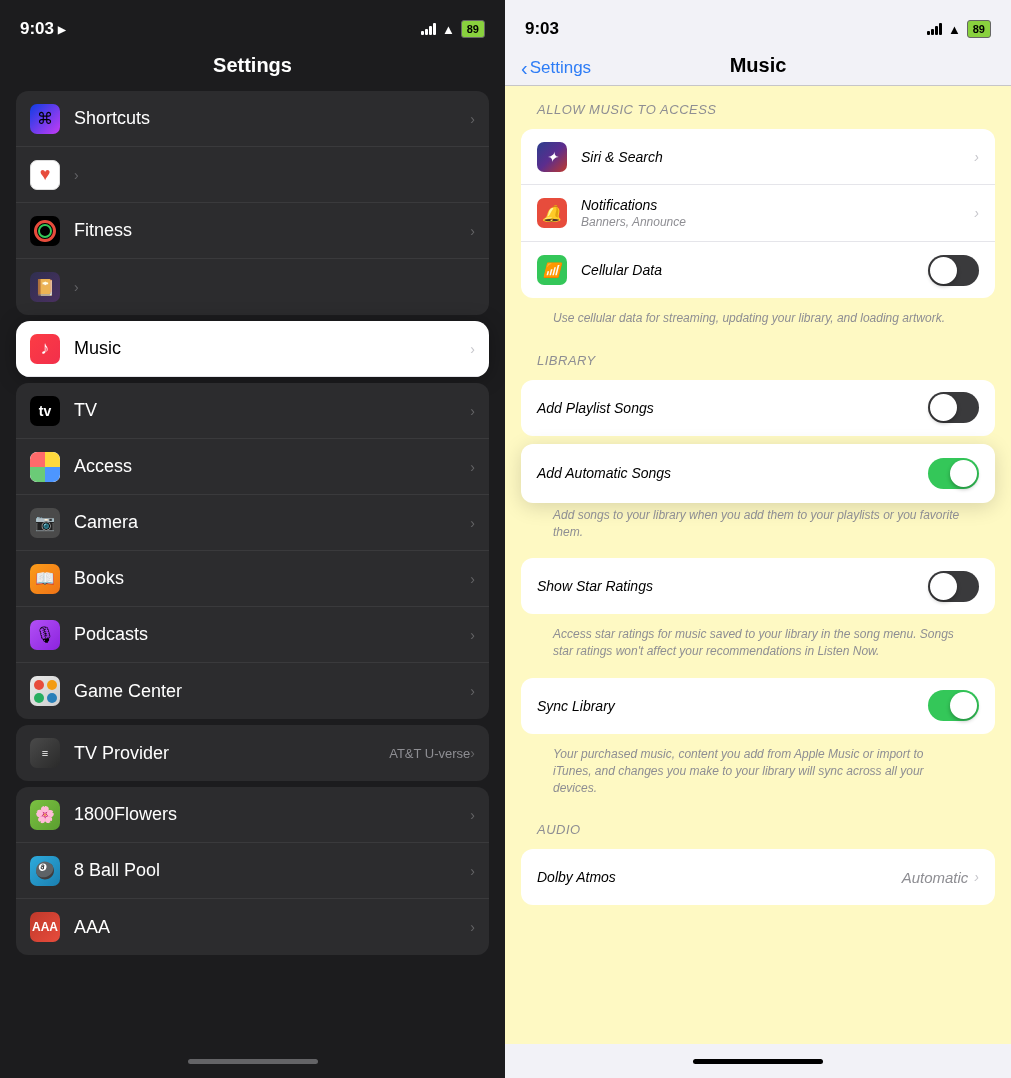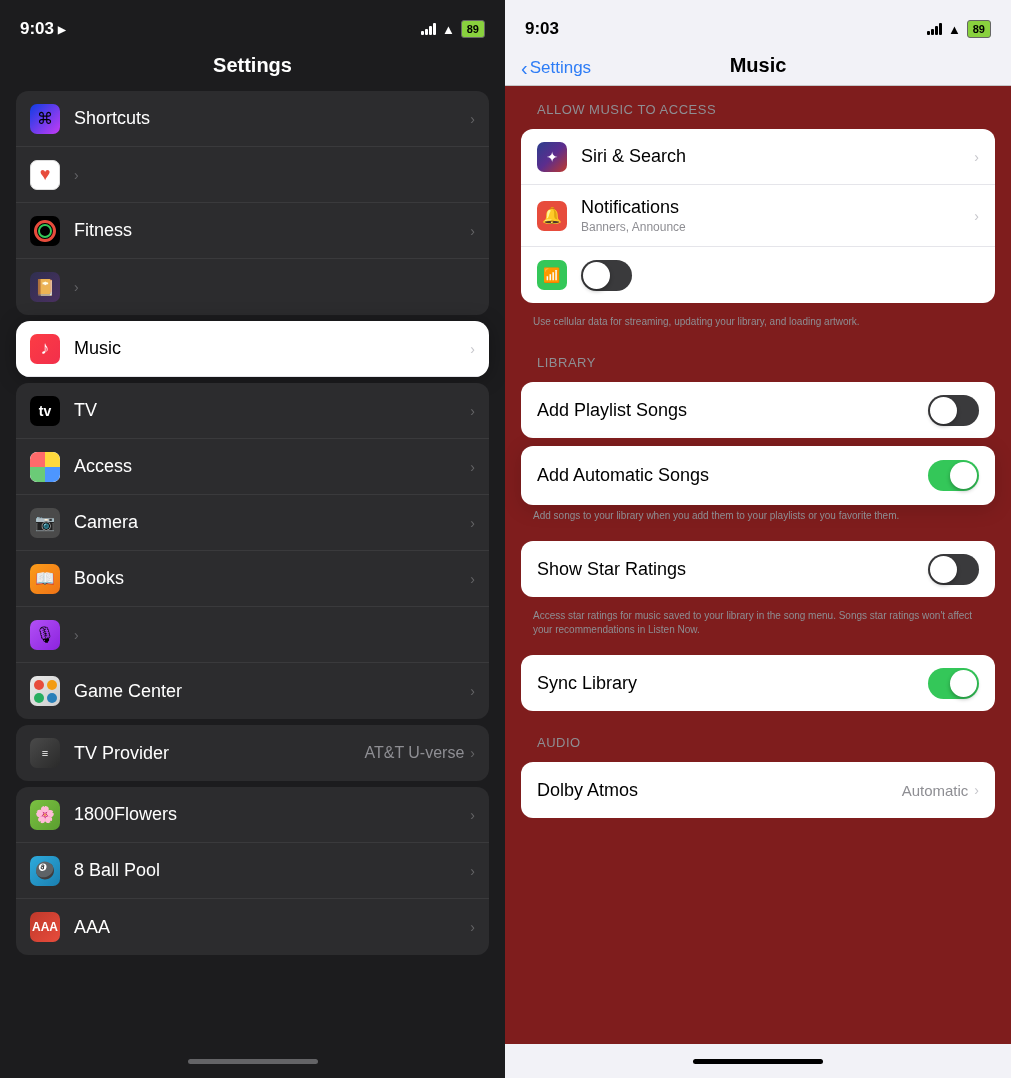--- a/index.html
+++ b/index.html
@@ -180,23 +180,22 @@
       flex: 1;
       font-size: 18px;
       color: #fff;
     }
     .settings-section.highlighted .row-label {
       color: #000;
     }
     .row-label-dark { color: #000 !important; }
 
     .row-value {
-      font-size: 16px;
+      font-size: 13px;
       color: #8e8e93;
-      margin-right: 6px;
     }
     .chevron {
       color: #636366;
       font-size: 14px;
     }
     .settings-section.highlighted .chevron { color: #c7c7cc; }
 
     
     .toggle {
       width: 51px;
@@ -236,63 +235,64 @@
       position: relative;
       border-bottom: 0.5px solid #c6c6c8;
     }
     .right-nav-title {
       font-size: 20px;
       font-weight: 600;
       color: #000;
       text-align: center;
     }
     .right-content {
-      background: #7f1d1d;
+      background: #fef9c3;
       flex: 1;
       overflow: hidden;
+      font-style: italic;
     }
     .right-section {
       background: #fff;
       border-radius: 12px;
       margin: 8px 16px;
       overflow: hidden;
     }
     .right-row {
       display: flex;
       align-items: center;
       padding: 12px 16px;
       border-bottom: 0.5px solid #e5e5ea;
       min-height: 56px;
     }
     .right-row:last-child { border-bottom: none; }
     .right-row-label {
       flex: 1;
-      font-size: 18px;
+      font-size: 14px;
       color: #000;
     }
     .right-row-sublabel {
       font-size: 12px;
       color: #8e8e93;
       margin-top: 2px;
     }
     .right-section-header {
       font-size: 13px;
       color: #8e8e93;
       text-transform: uppercase;
       letter-spacing: 0.5px;
       padding: 16px 32px 4px;
     }
     .right-chevron {
       color: #c7c7cc;
       font-size: 14px;
     }
     .right-description {
-      font-size: 10px;
+      font-size: 12px;
       color: #8e8e93;
-      padding: 4px 28px 10px;
+      padding: 4px 48px 10px;
       line-height: 1.4;
     }
 
     
     .favorite-highlighted {
       background: #fff;
       border-radius: 12px;
       margin: 0 16px;
       box-shadow: 0 4px 20px rgba(0,0,0,0.15);
       display: flex;
@@ -456,20 +456,21 @@
         <div class="app-icon icon-books">
           <span style="font-size:16px;">📖</span>
         </div>
         <span class="row-label">Books</span>
         <span class="chevron">›</span>
       </div>
       <div class="settings-row">
         <div class="app-icon icon-podcasts">
           <span style="font-size:16px;">🎙</span>
         </div>
+        <span class="row-label">Podcasts</span>
         <span class="chevron">›</span>
       </div>
       <div class="settings-row">
         <div class="app-icon icon-gamecenter">
           <div class="gc-circles">
             <div class="gc-circle" style="background:#e74c3c;"></div>
             <div class="gc-circle" style="background:#f39c12;"></div>
             <div class="gc-circle" style="background:#27ae60;"></div>
             <div class="gc-circle" style="background:#2980b9;"></div>
           </div>
@@ -563,20 +564,21 @@
         <div style="flex:1;">
           <div class="right-row-label">Notifications</div>
           <div class="right-row-sublabel">Banners, Announce</div>
         </div>
         <span class="right-chevron">›</span>
       </div>
       <div class="right-row">
         <div class="app-icon icon-cellular" style="margin-right:14px;">
           <span style="color:#fff;font-size:14px;">📶</span>
         </div>
+        <span class="right-row-label">Cellular Data</span>
         <div class="toggle off">
           <div class="toggle-thumb"></div>
         </div>
       </div>
     </div>
 
     <div class="right-description">Use cellular data for streaming, updating your library, and loading artwork.</div>
 
     <div class="right-section-header">LIBRARY</div>
 
@@ -611,20 +613,21 @@
 
     <div class="right-section">
       <div class="right-row">
         <span class="right-row-label">Sync Library</span>
         <div class="toggle on">
           <div class="toggle-thumb"></div>
         </div>
       </div>
     </div>
 
+    <div class="right-description">Your purchased music, content you add from Apple Music or import to iTunes, and changes you make to your library will sync across all your devices.</div>
 
     <div class="right-section-header">AUDIO</div>
 
     <div class="right-section">
       <div class="right-row">
         <span class="right-row-label">Dolby Atmos</span>
         <span style="font-size:15px;color:#8e8e93;margin-right:6px;">Automatic</span>
         <span class="right-chevron">›</span>
       </div>
     </div>

